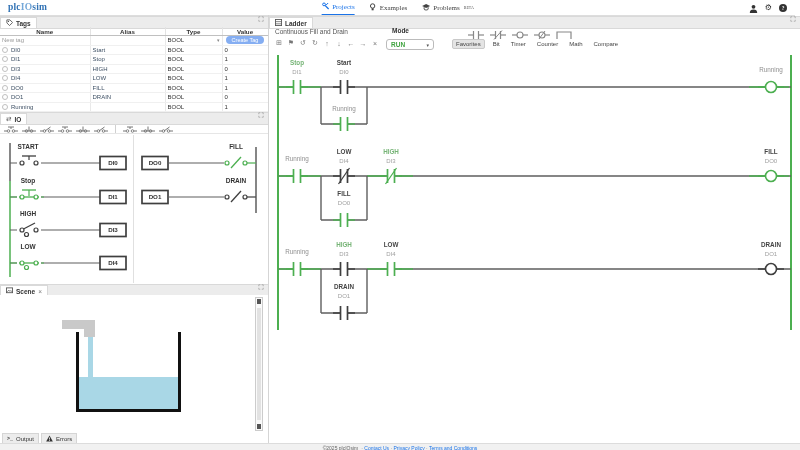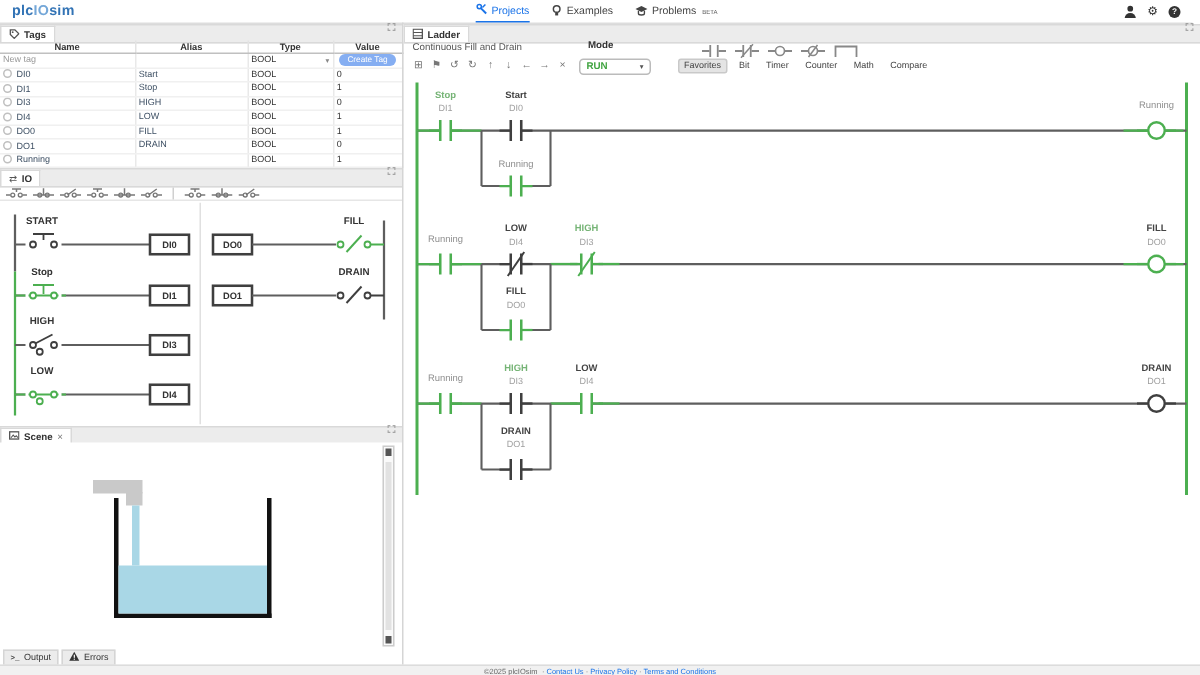--- a/index.html
+++ b/index.html
@@ -1,20 +1,20 @@
 <!DOCTYPE html>
 <html><head>
 <meta charset="utf-8">
 <style>
   html,body{margin:0;padding:0;}
   #app{position:relative;width:800px;height:450px;background:#fff;overflow:hidden;
        font-family:"Liberation Sans",sans-serif;color:#333;}
   .abs{position:absolute;}
   
-  #header{left:0;top:0;width:795px;height:15px;border-bottom:1px solid #ddd;background:#fff;}
+  #header{left:0;top:0;width:795px;height:15px;border-bottom:1px solid #ddd;background:#fff;font-family:Liberation Serif, serif;}
   #logo{left:8px;top:2px;font-size:9.5px;font-weight:bold;letter-spacing:.2px;}
   #nav{left:50%;top:0;transform:translateX(-50%);height:15px;display:flex;gap:14px;align-items:center;}
   .nav-item{display:flex;align-items:center;gap:3px;font-size:7px;color:#444;height:13px;cursor:pointer;}
   .nav-item.active{color:#1a73e8;border-bottom:1.5px solid #1a73e8;}
   .beta{font-size:4px;vertical-align:super;margin-left:1px;color:#555;}
   #header-actions{right:8px;top:2px;display:flex;gap:7px;align-items:center;height:11px;}
   
   .tabstrip{background:#ececec;border-top:1px solid #d9d9d9;border-bottom:1px solid #d9d9d9;display:flex;align-items:flex-end;}
   .tab{display:inline-flex;align-items:center;gap:3px;background:#fff;border:1px solid #d9d9d9;border-bottom:none;
        padding:0 5px;height:10px;font-size:6.5px;color:#333;font-weight:bold;}

